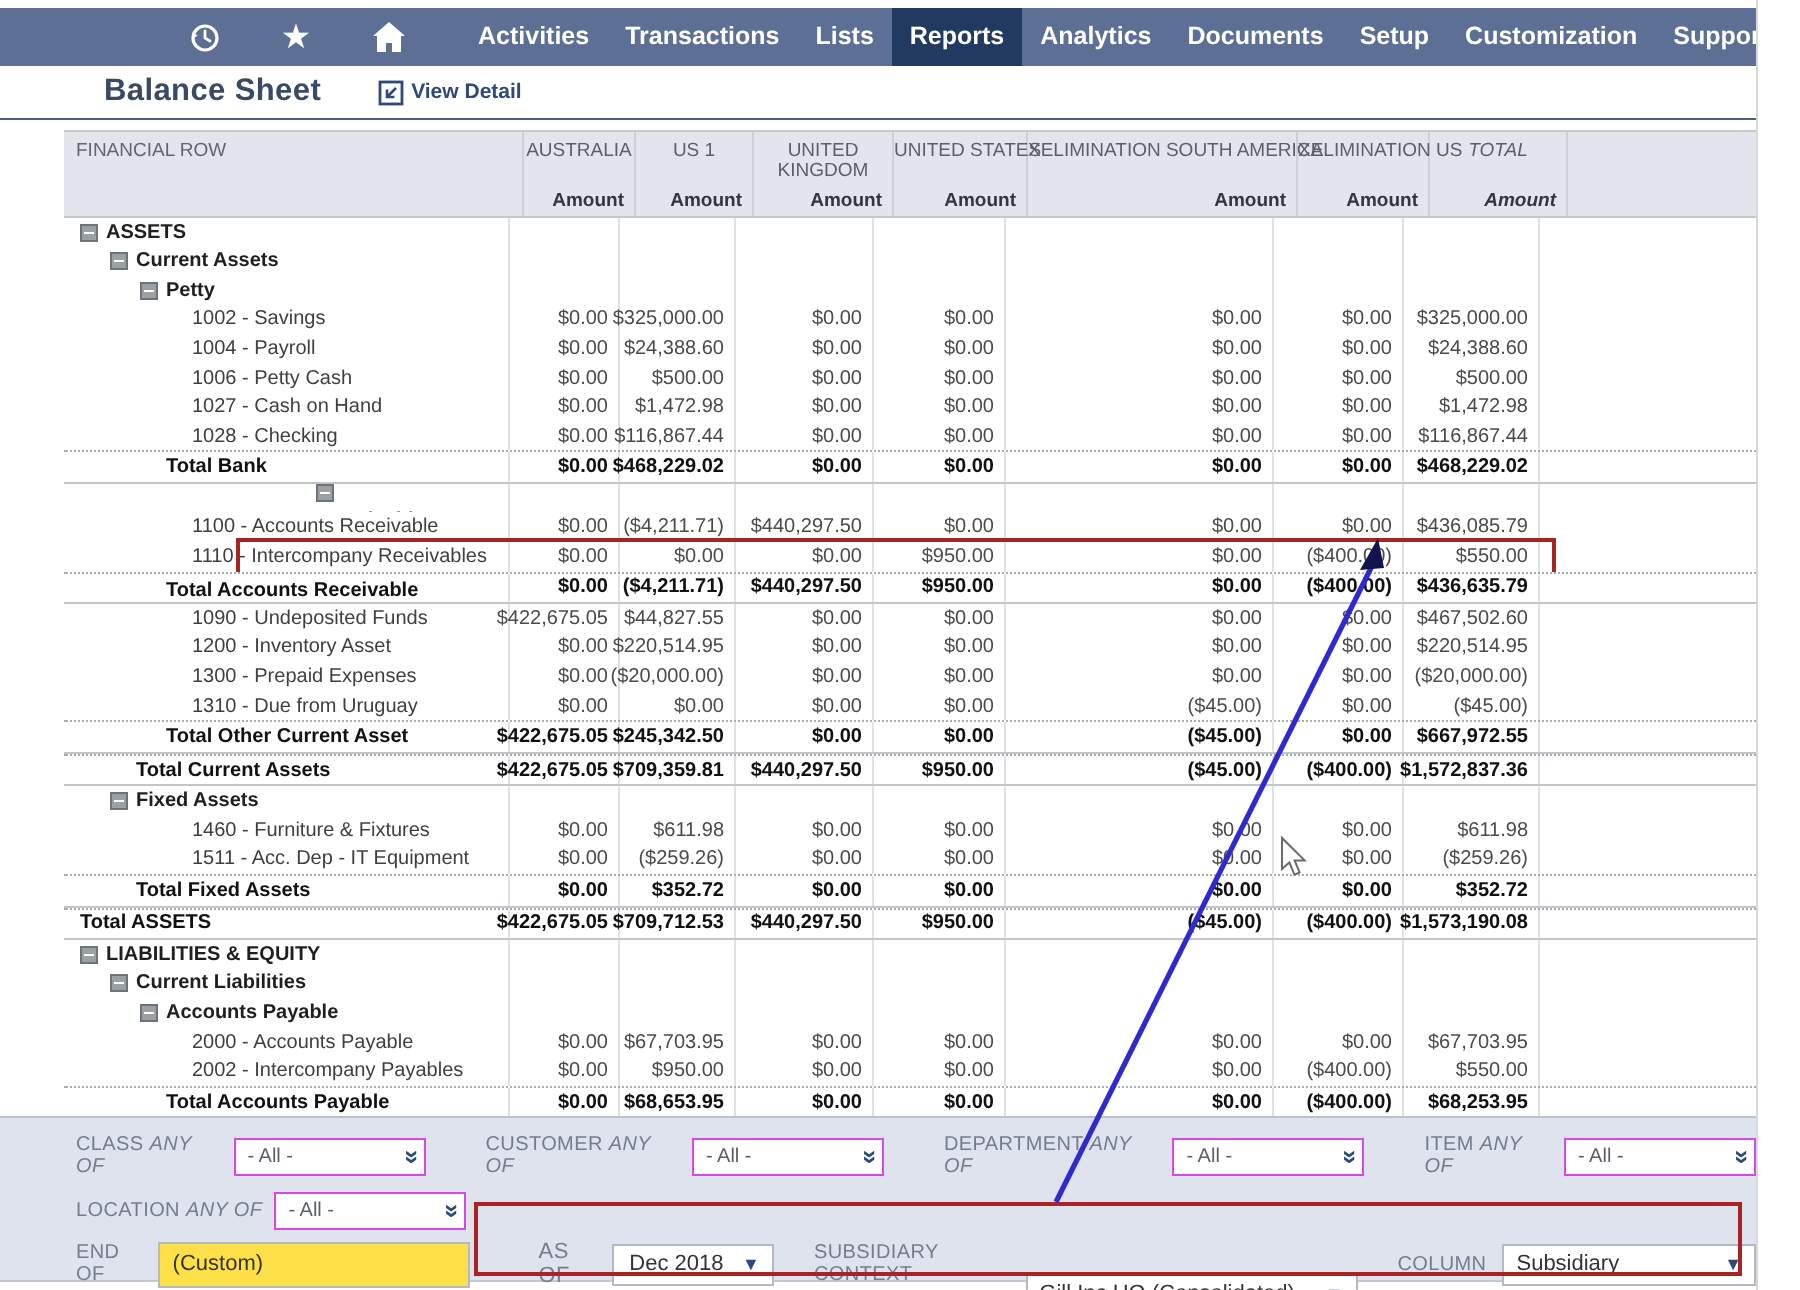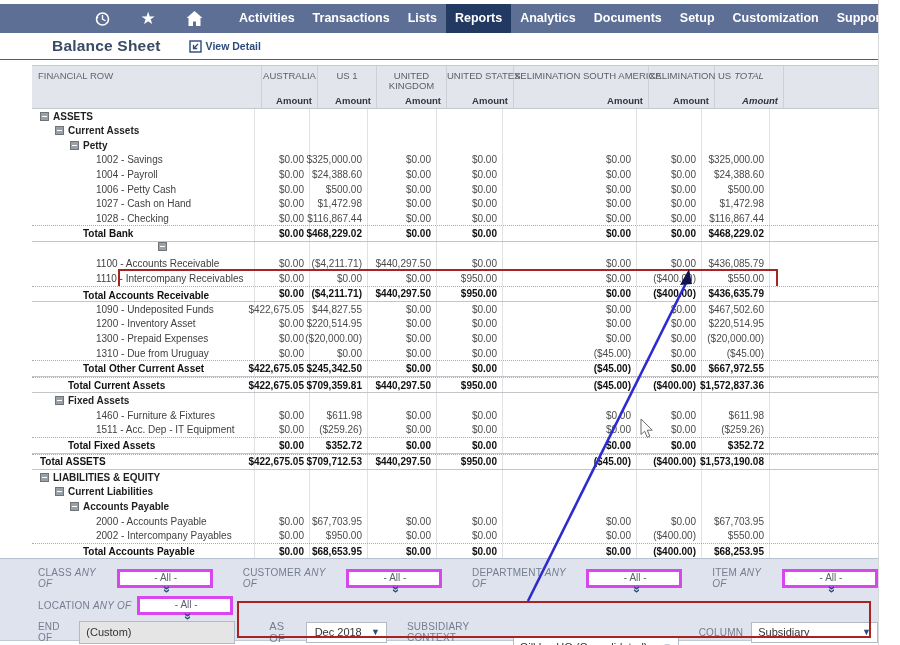--- a/index.html
+++ b/index.html
@@ -44,24 +44,24 @@
   .row-redbox{position:absolute;left:86px;width:656px;top:-2px;bottom:-2px;border:2.5px solid #a92323;pointer-events:none;}
 
   
   .filterpanel{position:absolute;left:0;top:558px;width:878px;height:83px;background:#dee3ed;border-top:1px solid #b9c0cf;border-bottom:1px solid #c2c8d4;box-sizing:border-box;font-size:10px;color:#747d90;}
   .frow{display:flex;align-items:center;padding-left:38px;}
   .frow1{padding-top:8px;gap:30px;}
   .frow2{padding-top:7px;}
   .fitem{display:flex;align-items:center;gap:6px;}
   .flabel{text-transform:uppercase;color:#747d90;letter-spacing:.2px;}
   .flabel i{font-style:italic;}
-  .fselect{background:#fff;border:3px solid #d946ef;height:19px;min-width:96px;display:flex;align-items:center;justify-content:space-between;padding:0 4px 0 6px;color:#5a5f68;cursor:pointer;box-sizing:border-box;flex-direction:column;}
+  .fselect{background:#fff;border:1px solid #d946ef;height:19px;min-width:96px;display:flex;align-items:center;justify-content:space-between;padding:0 4px 0 6px;color:#5a5f68;cursor:pointer;box-sizing:border-box;}
   .dchev{color:#2d4a7a;font-weight:bold;font-size:13px;display:inline-block;transform:rotate(-90deg);line-height:1;}
   .frow3{position:absolute;left:0;top:607px;width:878px;display:flex;align-items:center;padding-left:38px;box-sizing:border-box;gap:8px;font-size:10px;}
-  .end-of-input{background:#e5e5e5;border:1px solid #b3bac6;height:21px;width:148px;font-size:11px;color:#333;padding:0 6px;font-family:"Liberation Sans",sans-serif;}
+  .end-of-input{background:#fde047;border:1px solid #b3bac6;height:21px;width:148px;font-size:11px;color:#333;padding:0 6px;font-family:"Liberation Sans",sans-serif;}
   .ddown{background:#fff;border:1px solid #b3bac6;height:21px;display:flex;align-items:center;justify-content:space-between;padding:0 6px;color:#333;font-size:11px;cursor:pointer;box-sizing:border-box;}
   .ddown .tri{color:#2d4a7a;font-size:9px;margin-left:8px;}
   .dd-asof{width:92px;margin-left:26px;}
   .dd-asof span:first-child{margin:0 auto;}
   .dd-sub{width:192px;margin-top:29px;}
   .dd-col{width:146px;}
   .lblgap{margin-left:12px;}
 
   
   .footer-redbox{position:absolute;left:237px;top:601px;width:634px;height:37px;border:2.5px solid #a92323;box-sizing:border-box;pointer-events:none;z-index:40;}

